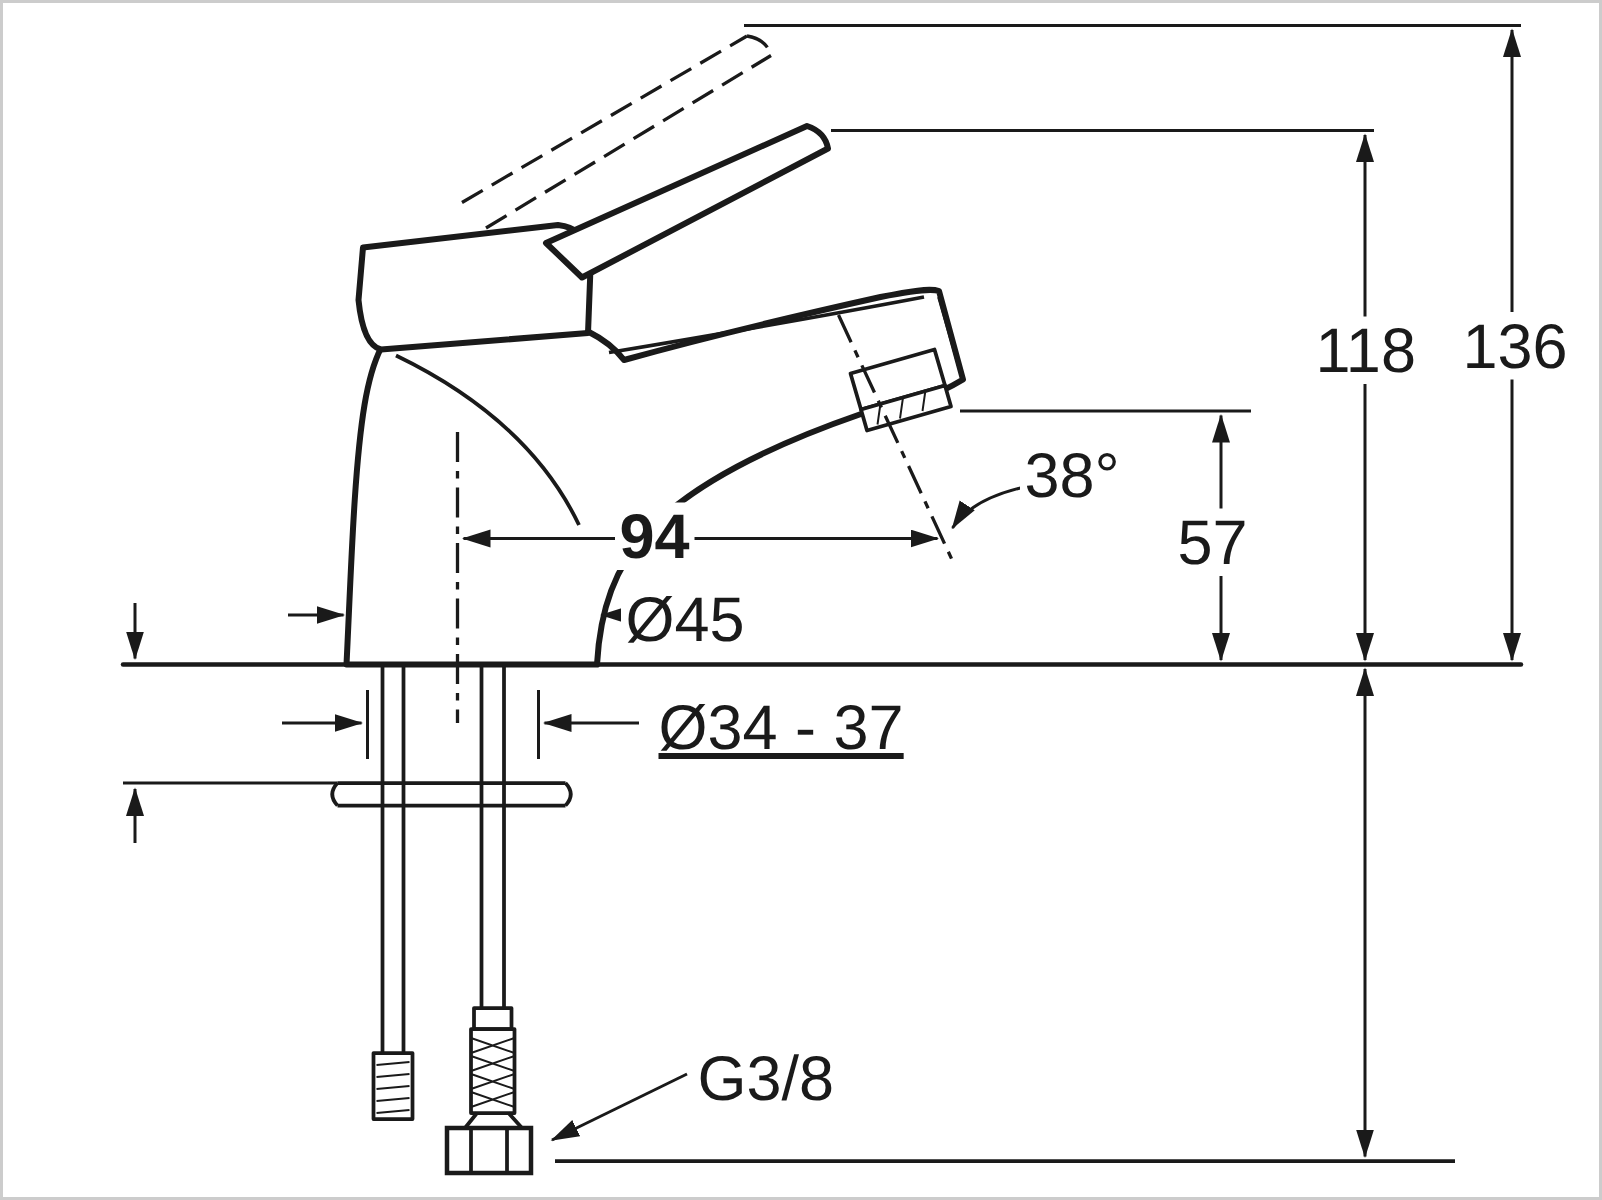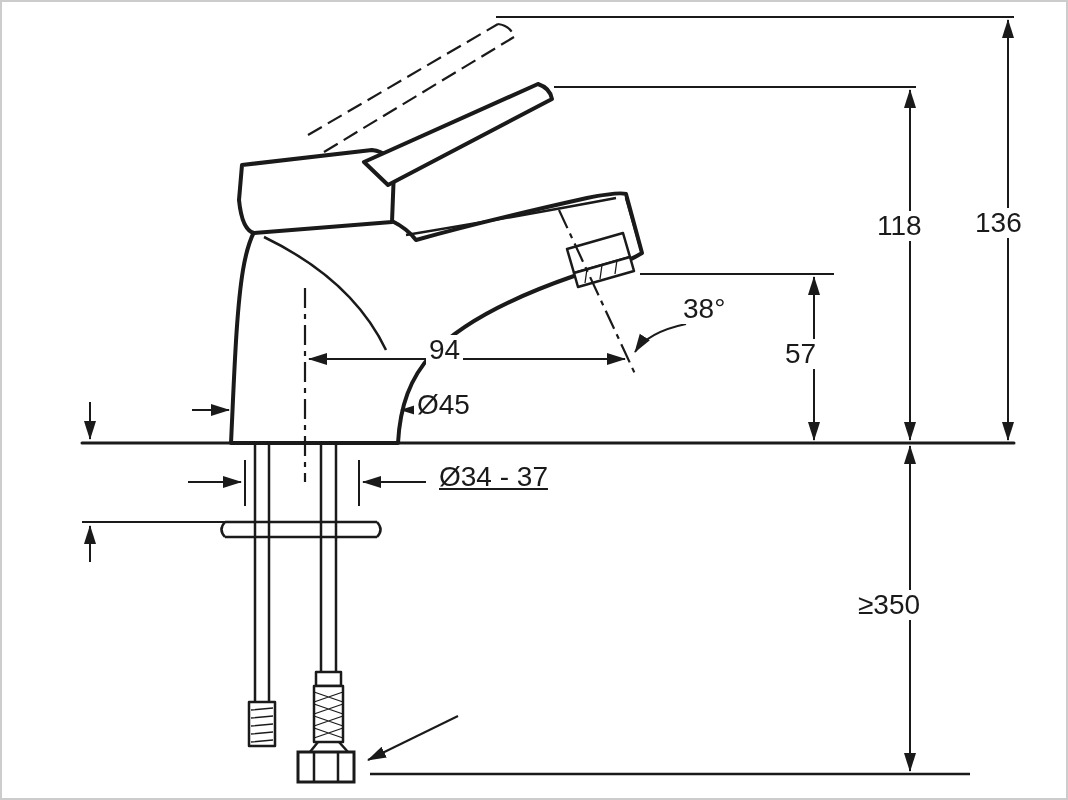--- a/index.html
+++ b/index.html
@@ -14,21 +14,21 @@
   .o4  { fill:#ffffff; stroke:var(--line); stroke-width:4;  stroke-linejoin:round; }
   .o3  { fill:none;    stroke:var(--line); stroke-width:3;  stroke-linecap:round; }
   .o25 { fill:none;    stroke:var(--line); stroke-width:2.5; stroke-linejoin:round; }
   .fw  { fill:#ffffff; }
   .dim { fill:none;    stroke:var(--line); stroke-width:2; }
   .dash{ fill:none;    stroke:var(--line); stroke-width:2.2; stroke-dasharray:16 7; }
   .cl  { stroke-dasharray:20 6 5 6; }
   .hatch { fill:none; stroke:var(--line); stroke-width:1.3; }
   .arrhead { fill:var(--line); }
   .dim-label {
-    position:absolute; font-size:28px; line-height:1.08; color:var(--line);
+    position:absolute; font-size:42px; line-height:1.08; color:var(--line);
     background:#ffffff; padding:0 3px; white-space:nowrap;
   }
 </style>
 </head>
 <body>
 
 <div class="canvas" style="border-color: rgb(204, 204, 204);">
 
   <svg width="1068" height="800" viewBox="0 0 1068 800">
     <defs>
@@ -111,17 +111,17 @@
       <line class="dim" x1="430" y1="408" x2="399" y2="408" marker-end="url(#arr)"></line>
       <path class="dim" d="M684 322 Q646 330 633 350" marker-end="url(#arr)"></path>
       <line class="dim" x1="456" y1="714" x2="366" y2="758" marker-end="url(#arr)"></line>
     </g>
   </svg>
 
   <div class="dim-label" style="left:970px; top:206px;text-align:center;">136</div>
   <div class="dim-label" style="left:872px; top:209px;">118</div>
   <div class="dim-label" style="left:780px; top:337px;text-align:center;">57</div>
   <div class="dim-label" style="left:678px; top:292px;">38°</div>
-  <div class="dim-label" style="left:424px; top:333px;">94</div>
+  <div class="dim-label" style="left:408px; top:333px;font-weight:bold;">94</div>
   <div class="dim-label" style="left:412px; top:388px;">Ø45</div>
   <div class="dim-label" style="left:434px; top:460px;text-decoration:underline;">Ø34 - 37</div>
-  <div class="dim-label" style="left:853px; top:588px;">≥350</div>
+  <div class="dim-label" style="left:460px; top:694px;">G3/8</div>
 </div>
 
 </body></html>

